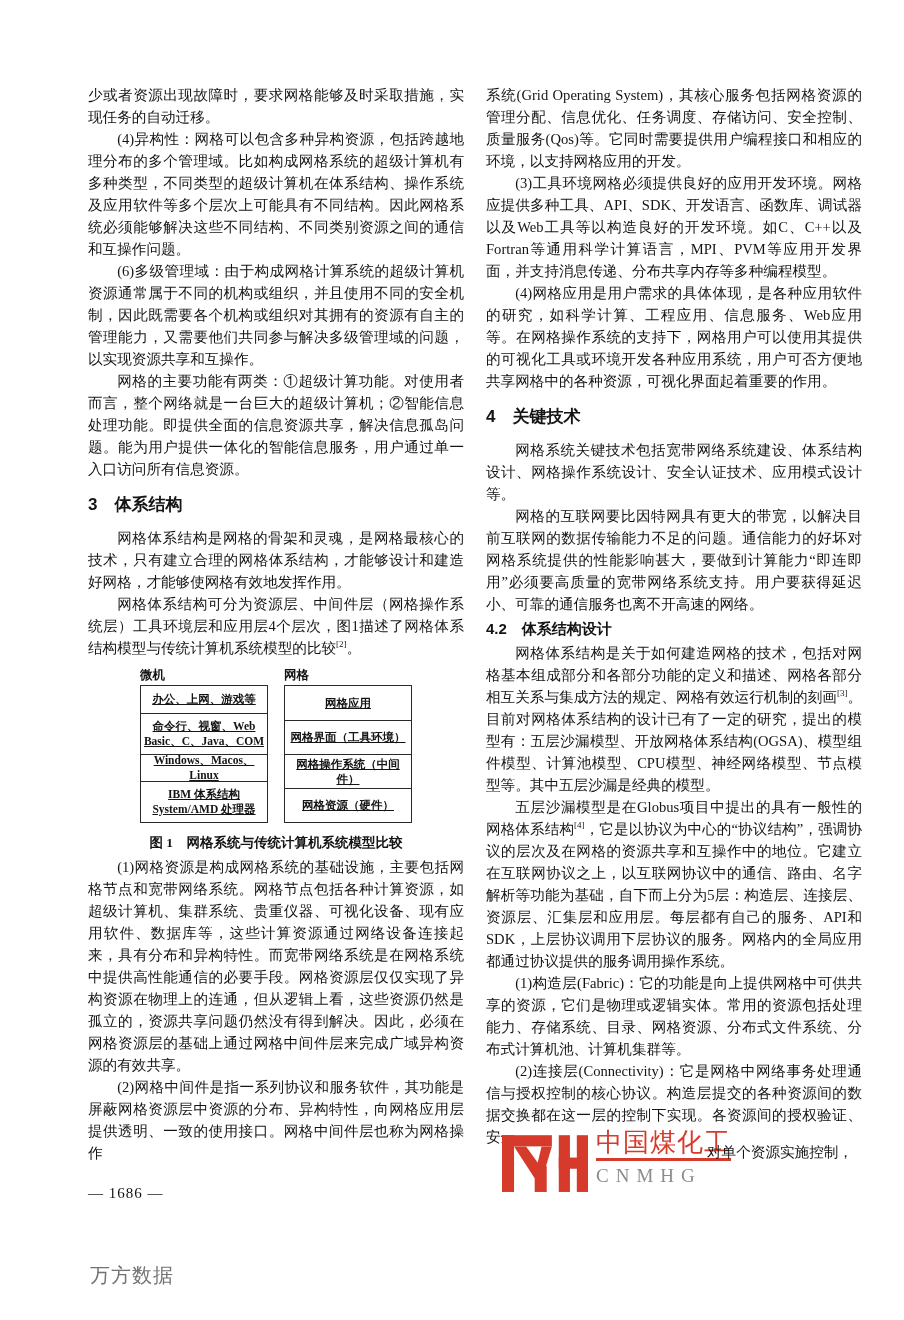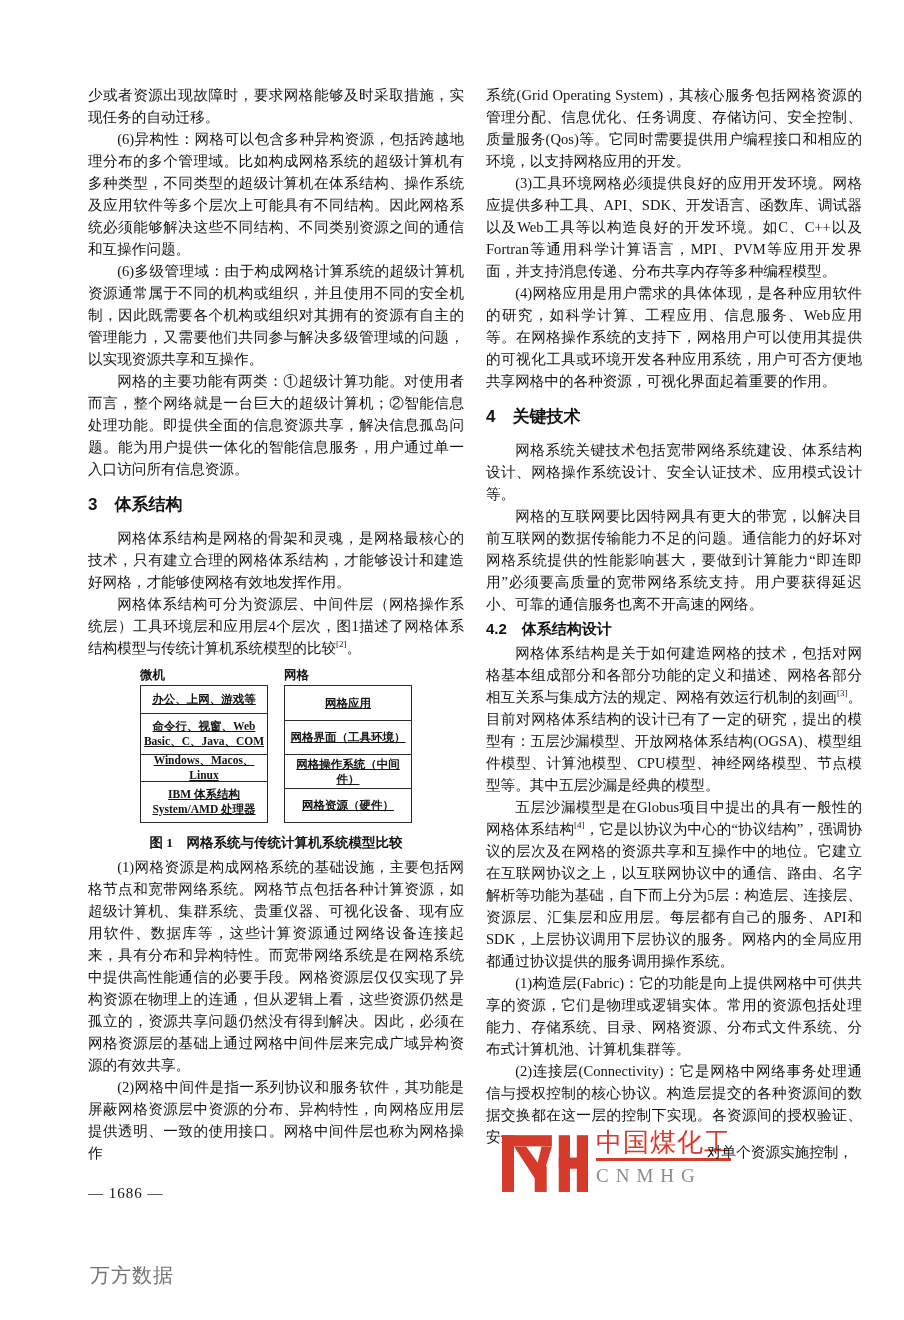--- a/index.html
+++ b/index.html
@@ -77,21 +77,21 @@
     white-space:nowrap;
   }
 </style>
 </head>
 <body>
 
 <div class="page">
 
   <div class="col col-left">
     <p class="cont">少或者资源出现故障时，要求网格能够及时采取措施，实现任务的自动迁移。</p>
-    <p>(6)异构性：网格可以包含多种异构资源，包括跨越地理分布的多个管理域。比如构成网格系统的超级计算机有多种类型，不同类型的超级计算机在体系结构、操作系统及应用软件等多个层次上可能具有不同结构。因此网格系统必须能够解决这些不同结构、不同类别资源之间的通信和互操作问题。</p>
+    <p>(4)异构性：网格可以包含多种异构资源，包括跨越地理分布的多个管理域。比如构成网格系统的超级计算机有多种类型，不同类型的超级计算机在体系结构、操作系统及应用软件等多个层次上可能具有不同结构。因此网格系统必须能够解决这些不同结构、不同类别资源之间的通信和互操作问题。</p>
     <p>(6)多级管理域：由于构成网格计算系统的超级计算机资源通常属于不同的机构或组织，并且使用不同的安全机制，因此既需要各个机构或组织对其拥有的资源有自主的管理能力，又需要他们共同参与解决多级管理域的问题，以实现资源共享和互操作。</p>
     <p>网格的主要功能有两类：①超级计算功能。对使用者而言，整个网络就是一台巨大的超级计算机；②智能信息处理功能。即提供全面的信息资源共享，解决信息孤岛问题。能为用户提供一体化的智能信息服务，用户通过单一入口访问所有信息资源。</p>
     <div class="sec-h">3　体系结构</div>
     <p>网格体系结构是网格的骨架和灵魂，是网格最核心的技术，只有建立合理的网格体系结构，才能够设计和建造好网格，才能够使网格有效地发挥作用。</p>
     <p><span>网格体系结构可分为资源层、中间件层（网格操作系统层）工具环境层和应用层4个层次，图1描述了网格体系结构模型与传统计算机系统模型的比较</span><sup>[2]</sup><span>。</span></p>
 
     <div class="fig">
       <div class="fig-heads">
         <div class="fig-head">微机</div>
         <div class="fig-head">网格</div>

